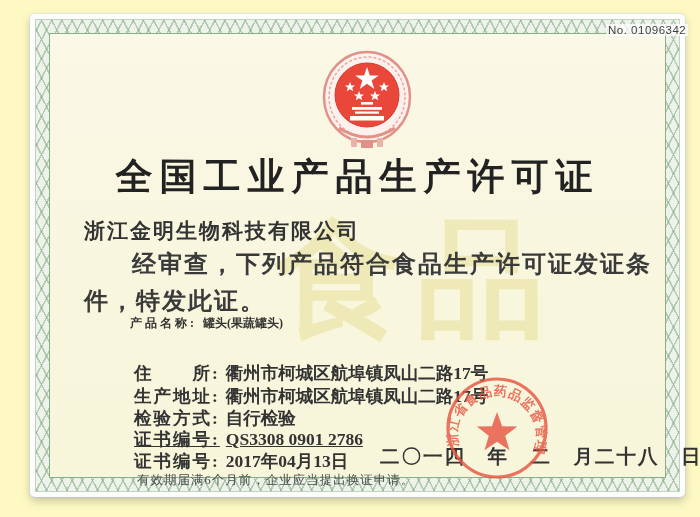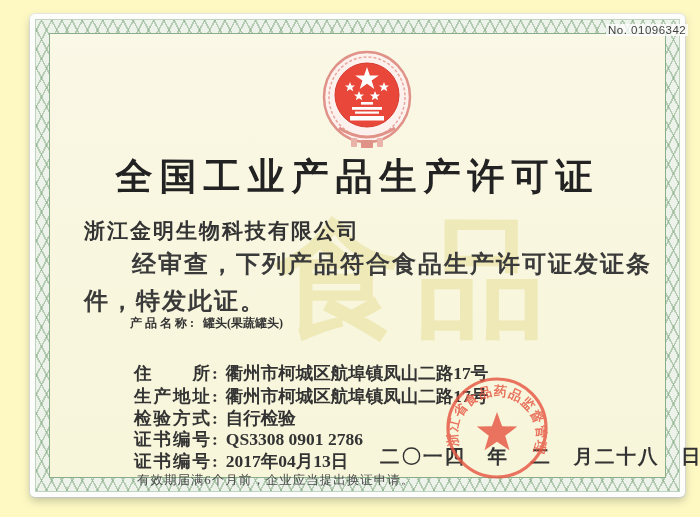--- a/index.html
+++ b/index.html
@@ -62,21 +62,21 @@
   .product-line {
     position:absolute; left:80px; top:281px; font-size:12px; font-weight:bold;
     color:#333333; z-index:2;
   }
   .product-line .lbl { letter-spacing:3px; margin-right:6px; }
 
   .field { position:absolute; left:84px; font-size:17.5px; font-weight:bold;
            color:#333333; z-index:2; white-space:nowrap; }
   .field .lbl { letter-spacing:2px; margin-right:6px; }
   .f0 { top:327px; } .f1 { top:350px; } .f2 { top:372px;text-align:center; }
-  .f3 { top:393px; } .f4 { top:415px; }
+  .f3 { top:393px;text-decoration:underline; } .f4 { top:415px; }
 
   .issue-date {
     position:absolute; left:330px; top:409px; font-size:19.5px; font-weight:bold;
     color:#333333; letter-spacing:2px; z-index:2; white-space:nowrap;
   }
   .note {
     position:absolute; left:87px; top:438px; font-size:12.5px; color:#4a4a4a;
     letter-spacing:1px; z-index:2;
   }
 

